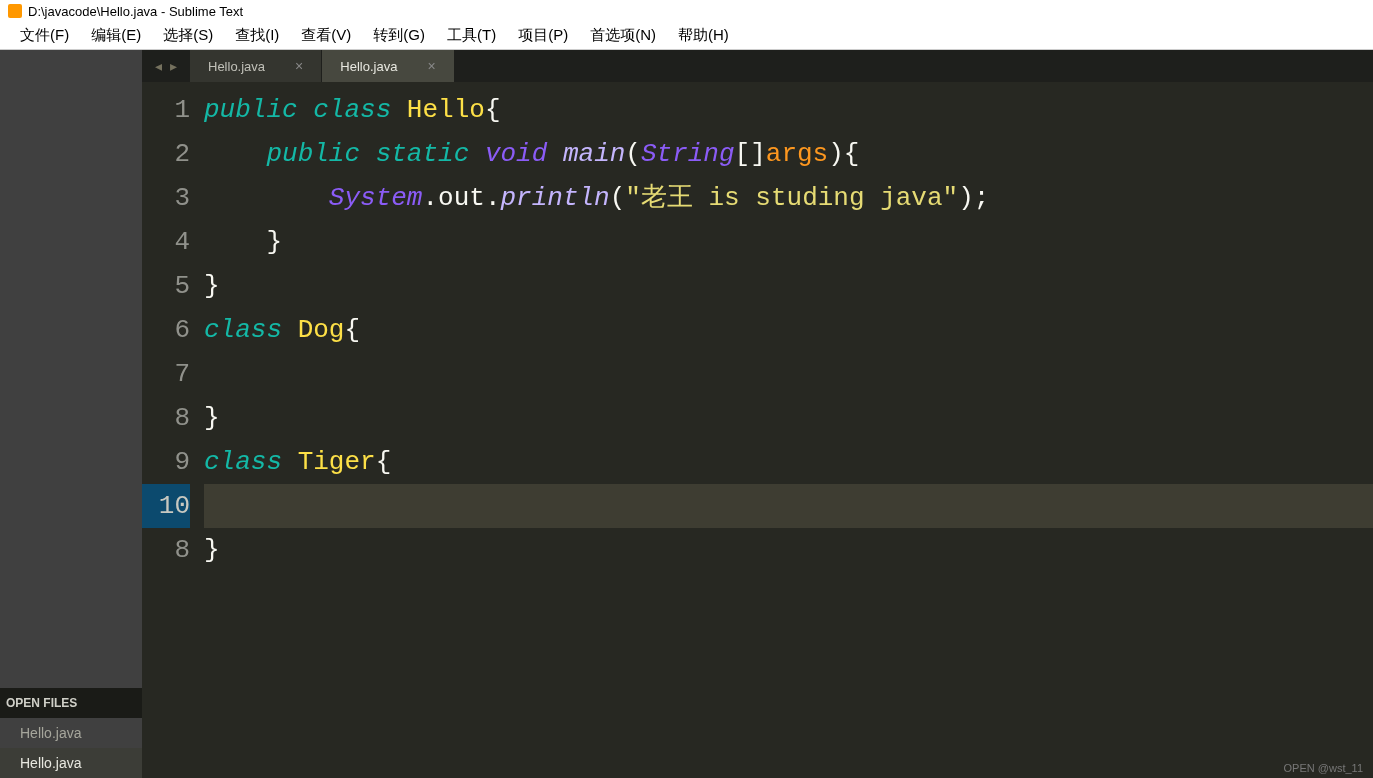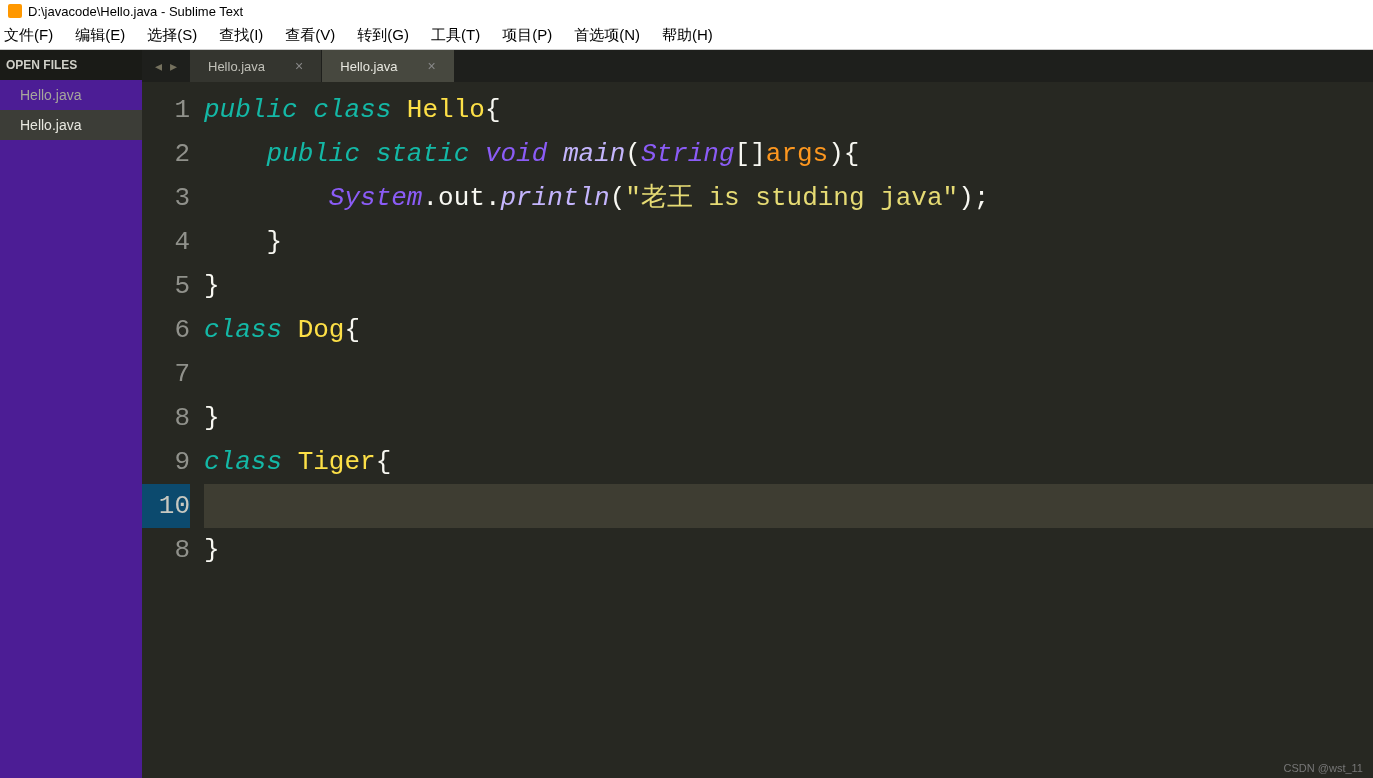--- a/index.html
+++ b/index.html
@@ -26,38 +26,39 @@
   height: 14px;
   background: #ff9800;
   border-radius: 2px;
   margin-right: 6px;
 }
 .menu-bar {
   height: 28px;
   background: #fff;
   display: flex;
   align-items: center;
-  padding-left: 4px;
+  padding-left: 20px;
   border-bottom: 1px solid #ccc;
   font-size: 15px;
   color: #000;
   gap: 22px;
 }
 .menu-item { cursor: pointer; }
 .main {
   flex: 1;
   display: flex;
   background: #272822;
   overflow: hidden;
 }
 .sidebar {
   width: 142px;
-  background: #4c1d95;
+  background: #404040;
   display: flex;
   flex-direction: column;
+  justify-content: flex-end;
 }
 .sidebar-header {
   height: 30px;
   background: #1a1b17;
   color: #d0d0c8;
   font-size: 12px;
   font-weight: bold;
   display: flex;
   align-items: center;
   padding-left: 6px;
@@ -219,13 +220,13 @@
           <div class="ln">8</div>
           <div class="ln">9</div>
           <div class="ln current">10</div>
           <div class="ln">8</div>
         </div>
       <div class="code" id="code"><div class="line"><span class="kw-red">public</span><span class="punc"> </span><span class="kw-red">class</span><span class="punc"> </span><span class="cls-green">Hello</span><span class="punc">{</span></div><div class="line"><span class="punc">    </span><span class="kw-red">public</span><span class="punc"> </span><span class="kw-red">static</span><span class="punc"> </span><span class="kw-cyan">void</span><span class="punc"> </span><span class="fn-green">main</span><span class="punc">(</span><span class="kw-cyan">String</span><span class="punc">[]</span><span class="param">args</span><span class="punc">){</span></div><div class="line"><span class="punc">        </span><span class="kw-cyan">System</span><span class="punc">.</span><span class="punc">out</span><span class="punc">.</span><span class="fn-green">println</span><span class="punc">(</span><span class="str">"老王 is studing java"</span><span class="punc">);</span></div><div class="line"><span class="punc">    }</span></div><div class="line"><span class="punc">}</span></div><div class="line"><span class="kw-red">class</span><span class="punc"> </span><span class="cls-green">Dog</span><span class="punc">{</span></div><div class="line"><span class="punc"></span></div><div class="line"><span class="punc">}</span></div><div class="line"><span class="kw-red">class</span><span class="punc"> </span><span class="cls-green">Tiger</span><span class="punc">{</span></div><div class="line current"><span class="punc">    </span></div><div class="line"><span class="punc">}</span></div></div>
     </div>
   </div>
 </div>
 
-<div class="watermark">CSDN @wst_11</div>
+<div class="watermark">OPEN @wst_11</div>
 
 </body></html>

